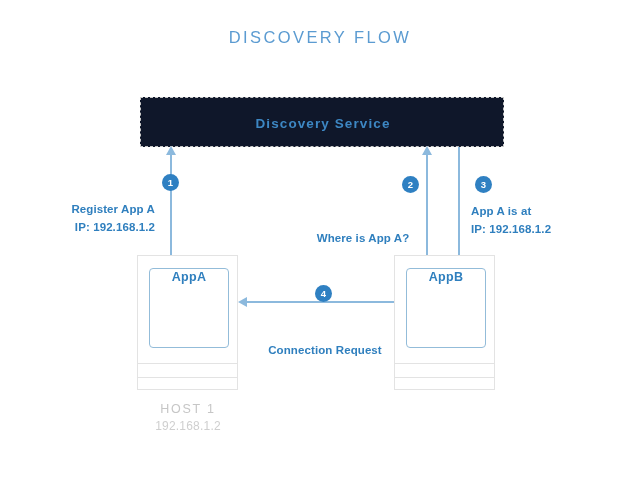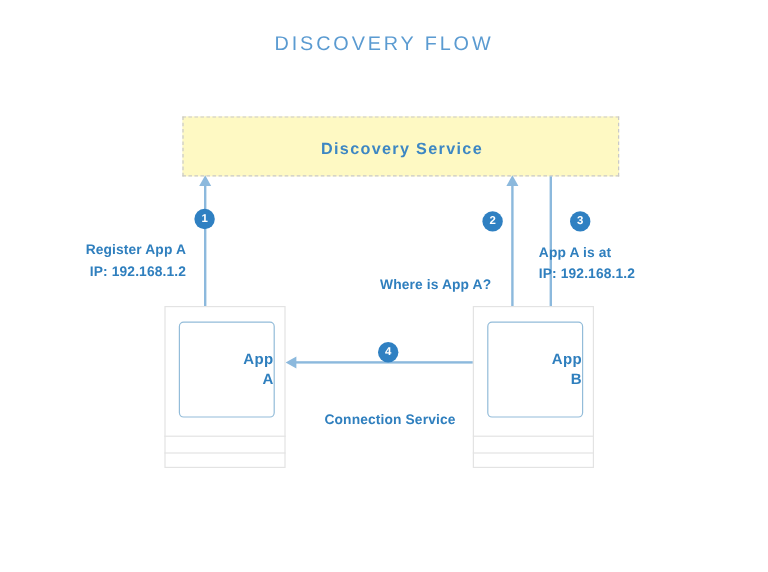--- a/index.html
+++ b/index.html
@@ -28,27 +28,27 @@
     text-align: center;
     font-size: 16.5px;
     letter-spacing: 2.4px;
     color: #5b9bd1;
     font-weight: 400;
   }
 
   
   .discovery-box {
     position: absolute;
-    left: 152px;
+    left: 140px;
     top: 97px;
     width: 364px;
     height: 50px;
     border: 1px dashed #c9c9c9;
     box-sizing: border-box;
-    background: #fef9c3;
+    background: #0f172a;
   }
   .discovery-label {
     position: absolute;
     left: 0;
     top: 0;
     width: 364px;
     height: 50px;
     display: flex;
     align-items: center;
     justify-content: center;
@@ -85,22 +85,21 @@
     position: absolute;
     left: 11px;
     top: 12px;
     width: 80px;
     height: 80px;
     border: 1px solid #93bcd9;
     border-radius: 4px;
     box-sizing: border-box;
     background: #ffffff;
     display: flex;
-    flex-direction: column;
-    align-items: flex-end;
+    align-items: flex-start;
     justify-content: center;
     line-height: 1.35;
   }
   .app-line {
     font-size: 12.5px;
     font-weight: 700;
     color: #2f7fbe;
     letter-spacing: 0.3px;
   }
 
@@ -213,40 +212,44 @@
   <div class="vline" style="left:426px; top:152px; height:115px;"></div>
   <div class="arrow-up" style="left:422px; top:146px;"></div>
   <div class="badge" style="left:402px; top:176px;">2</div>
   <div class="step-label align-center" style="left:311px; top:203px; width:104px;">
     <div>Where is App A?</div>
   </div>
 
   <div class="vline" style="left:458px; top:147px; height:135px;"></div>
   <div class="arrow-down" style="left:454px; top:281px;"></div>
   <div class="badge" style="left:475px; top:176px;">3</div>
-  <div class="step-label align-left" style="left:449px; top:203px; width:160px;">
+  <div class="step-label align-left" style="left:471px; top:203px; width:160px;">
     <div>App A is at</div>
     <div>IP: 192.168.1.2</div>
   </div>
 
   <div class="hline" style="left:246px; top:301px; width:160px;"></div>
   <div class="arrow-left" style="left:238px; top:297px;"></div>
   <div class="badge" style="left:315px; top:285px;">4</div>
   <div class="step-label align-center" style="left:250px; top:315px; width:150px;">
-    <div>Connection Service</div>
+    <div>Connection Request</div>
   </div>
 
   <div class="host" id="host1">
     <div class="app-box">
       <div class="app-line">App</div>
       <div class="app-line">A</div>
     </div>
     <div class="host-slot slot-a"></div>
     <div class="host-slot slot-b"></div>
   </div>
+  <div class="host-caption" id="cap1">
+    <div class="host-name">HOST 1</div>
+    <div class="host-ip">192.168.1.2</div>
+  </div>
 
   <div class="host" id="host2">
     <div class="app-box">
       <div class="app-line">App</div>
       <div class="app-line">B</div>
     </div>
     <div class="host-slot slot-a"></div>
     <div class="host-slot slot-b"></div>
   </div>
   <div class="host-caption" id="cap2">

